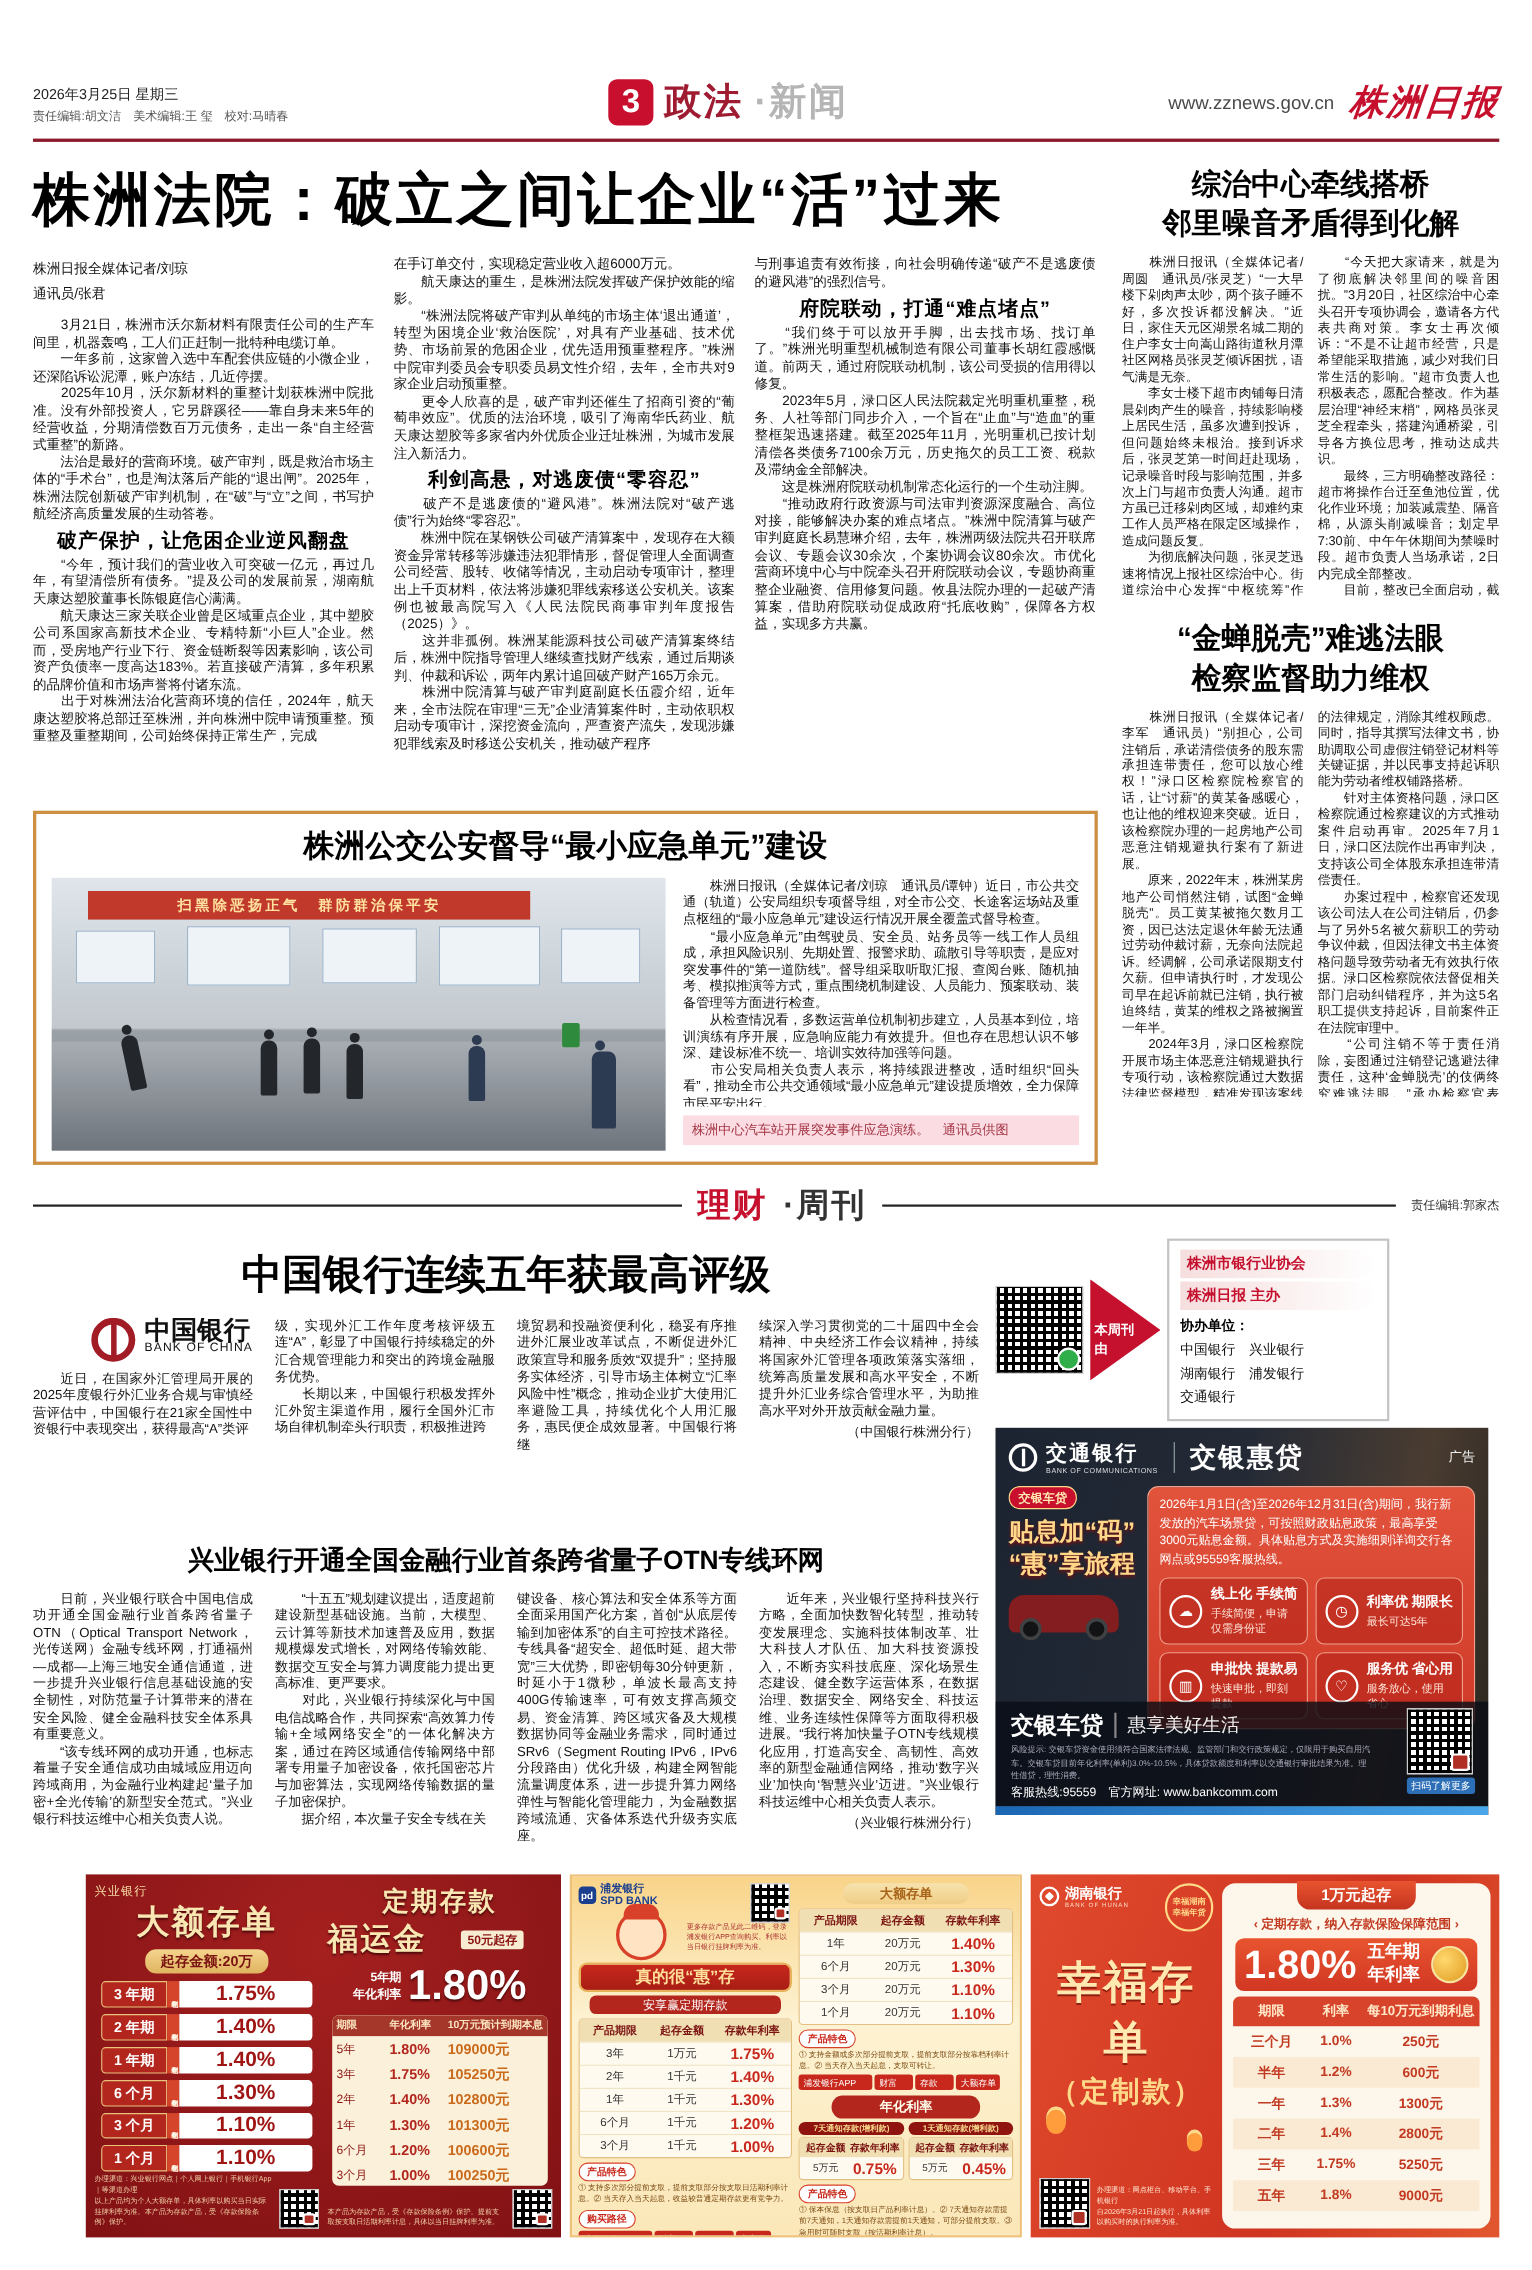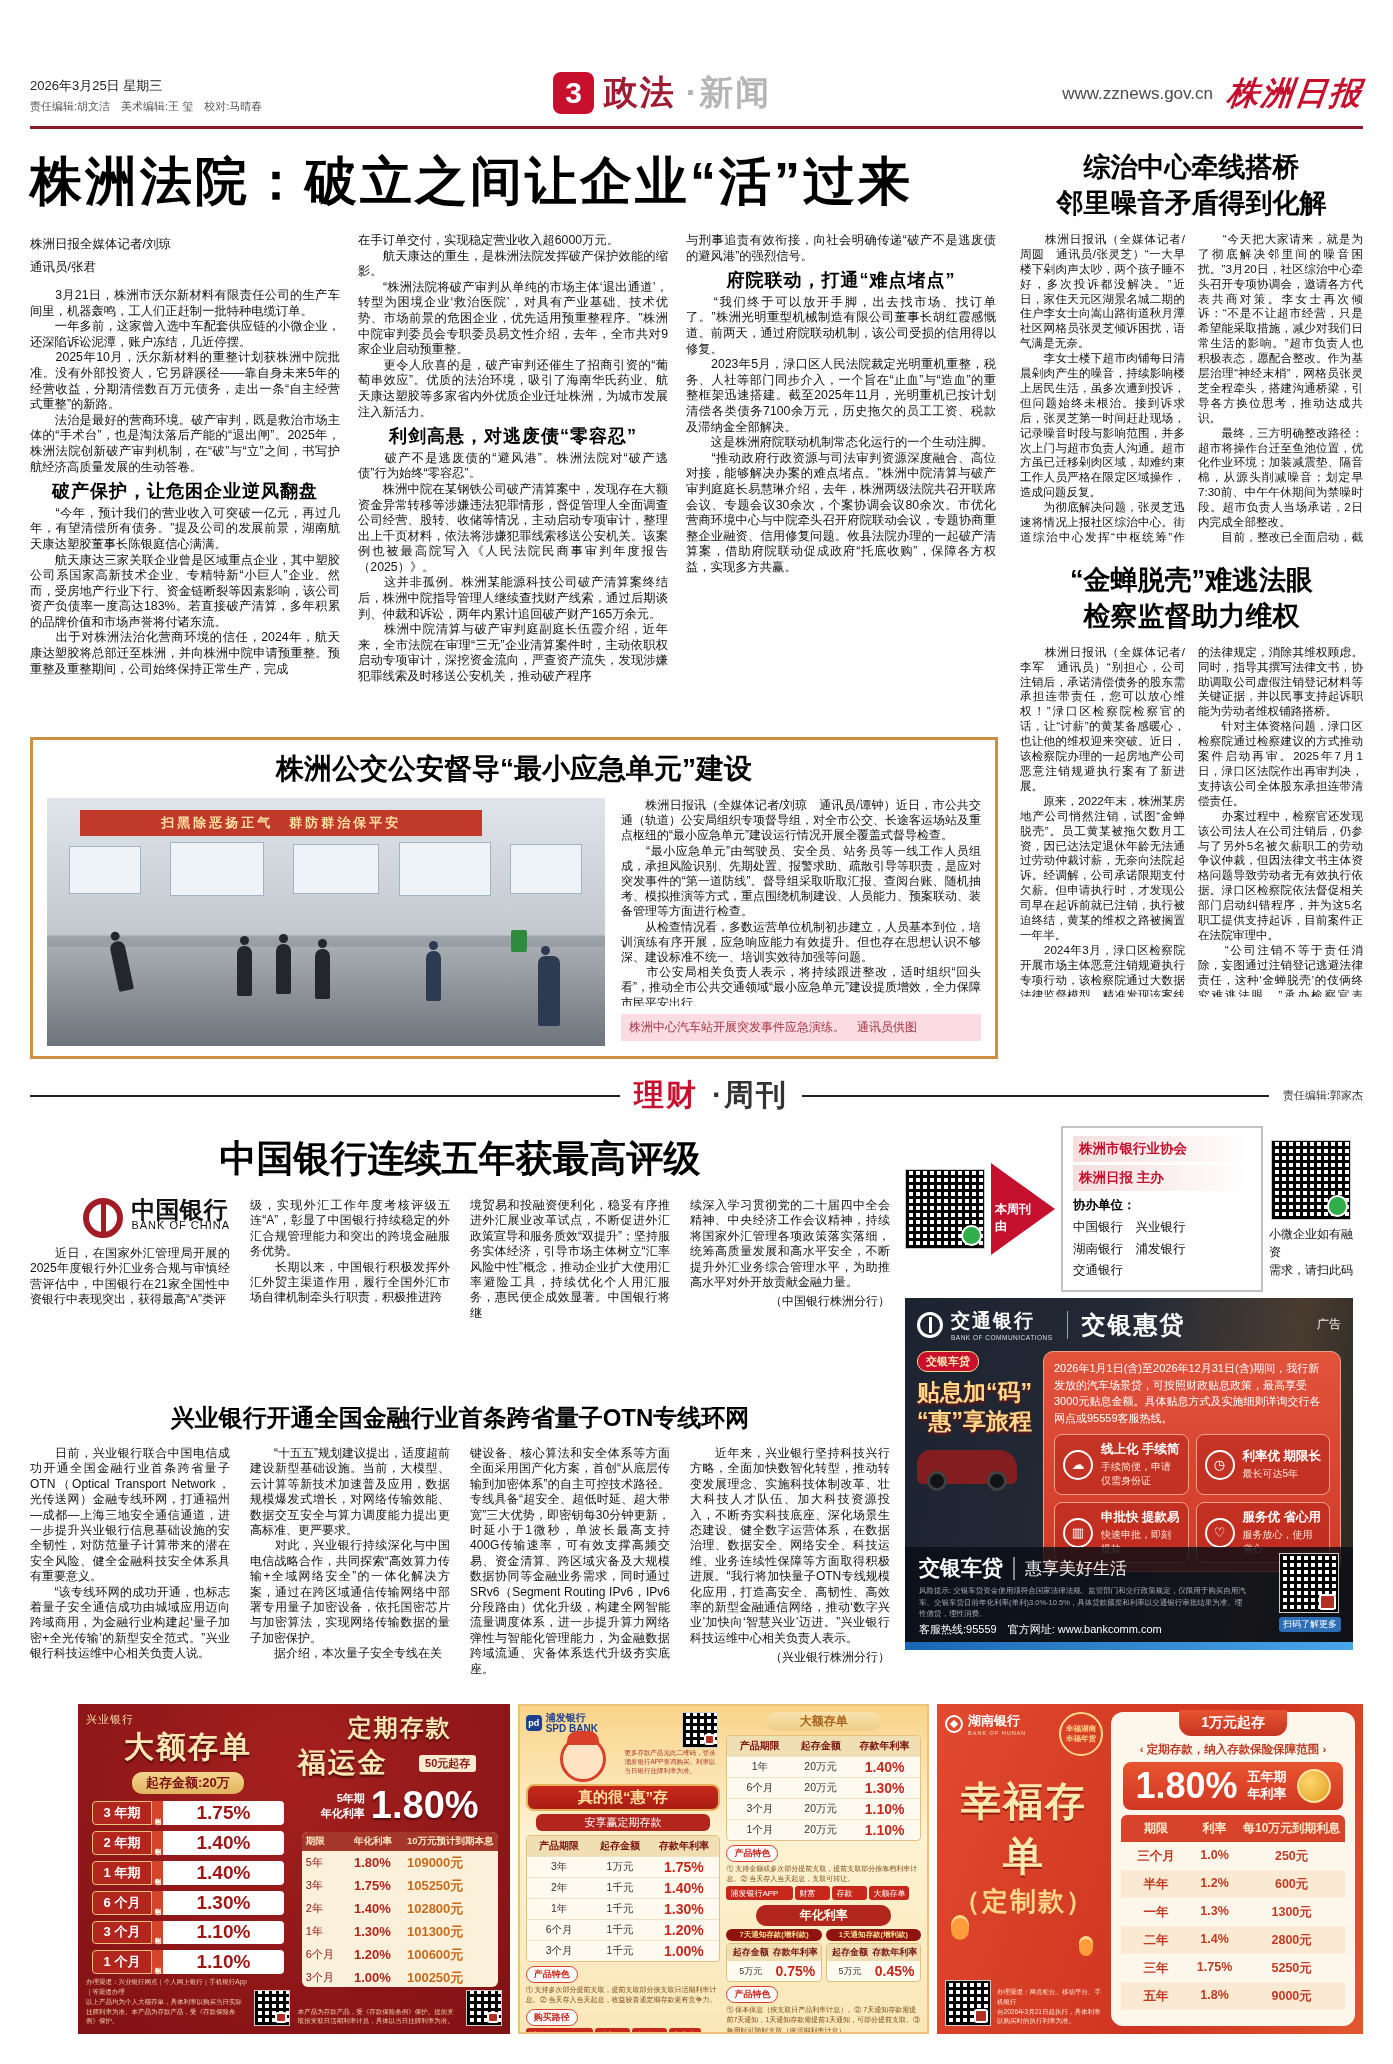--- a/index.html
+++ b/index.html
@@ -217,21 +217,21 @@
   .hn-foot{position:absolute;bottom:0;left:0;right:0;display:flex;gap:6px;align-items:flex-end;}
   .hn-qr{width:44px;height:44px;}
   .hn-note{font-size:6.5px;color:#ffe3cf;line-height:1.5;}
   .hn-right{flex:1;background:#fdf6ea;border-radius:12px;position:relative;padding:26px 10px 6px;box-sizing:border-box;color:#c23a22;}
   .hn-tab{position:absolute;top:-2px;left:50%;transform:translateX(-50%);background:linear-gradient(#e8542f,#c53420);
     color:#fff;font-weight:800;font-size:14px;padding:4px 22px;border-radius:0 0 12px 12px;white-space:nowrap;}
   .hn-insured{text-align:center;font-size:11.5px;font-weight:700;margin-top:4px;}
   .hn-hero{display:flex;align-items:center;justify-content:center;gap:10px;background:linear-gradient(#e8542f,#d13723);
     border-radius:8px;margin:5px 2px;padding:3px 6px;color:#fff;}
   .hn-hrate{font-size:36px;font-weight:800;}
-  .hn-hterm{font-size:13px;font-weight:700;line-height:1.3;}
+  .hn-hterm{font-size:16px;font-weight:700;line-height:1.3;}
   .coin{width:30px;height:30px;border-radius:50%;background:radial-gradient(circle at 35% 35%,#ffd86e,#e09b1f);
     border:2px solid #f6e3a0;}
   .hn-table{margin-top:4px;font-size:12.5px;}
   .hn-h{display:grid;grid-template-columns:1fr .9fr 1.6fr;background:#d8432c;color:#ffe9c8;font-weight:800;
     border-radius:6px 6px 0 0;padding:5px 4px;text-align:center;font-size:12px;}
   .hn-r{display:grid;grid-template-columns:1fr .9fr 1.6fr;text-align:center;padding:5.5px 4px;font-weight:700;}
   .hn-r:nth-child(odd){background:#fbead3;}
 </style>
 </head>
 <body>
@@ -415,25 +415,20 @@
           <div class="tri"></div>
           <div class="txt">本周刊由</div>
         </div>
         <div class="wk-box">
           <div class="wk-host">株洲市银行业协会</div>
           <div class="wk-host">株洲日报  主办</div>
           <div class="wk-co-label">协办单位：</div>
           <div class="wk-co">中国银行　兴业银行</div>
           <div class="wk-co">湖南银行　浦发银行</div>
           <div class="wk-co">交通银行</div>
-        </div>
-        <div class="wk-right">
-          <div class="qr wk-qr"></div>
-          <div class="wk-caption pre">小微企业如有融资
-需求，请扫此码</div>
         </div>
       </div>
 
       <div class="bocom">
         <div class="bc-top">
           <span class="bc-glyph"></span>
           <span>
             <div class="bc-brand">交通银行</div>
             <div class="bc-brand-en">BANK OF COMMUNICATIONS</div>
           </span>

